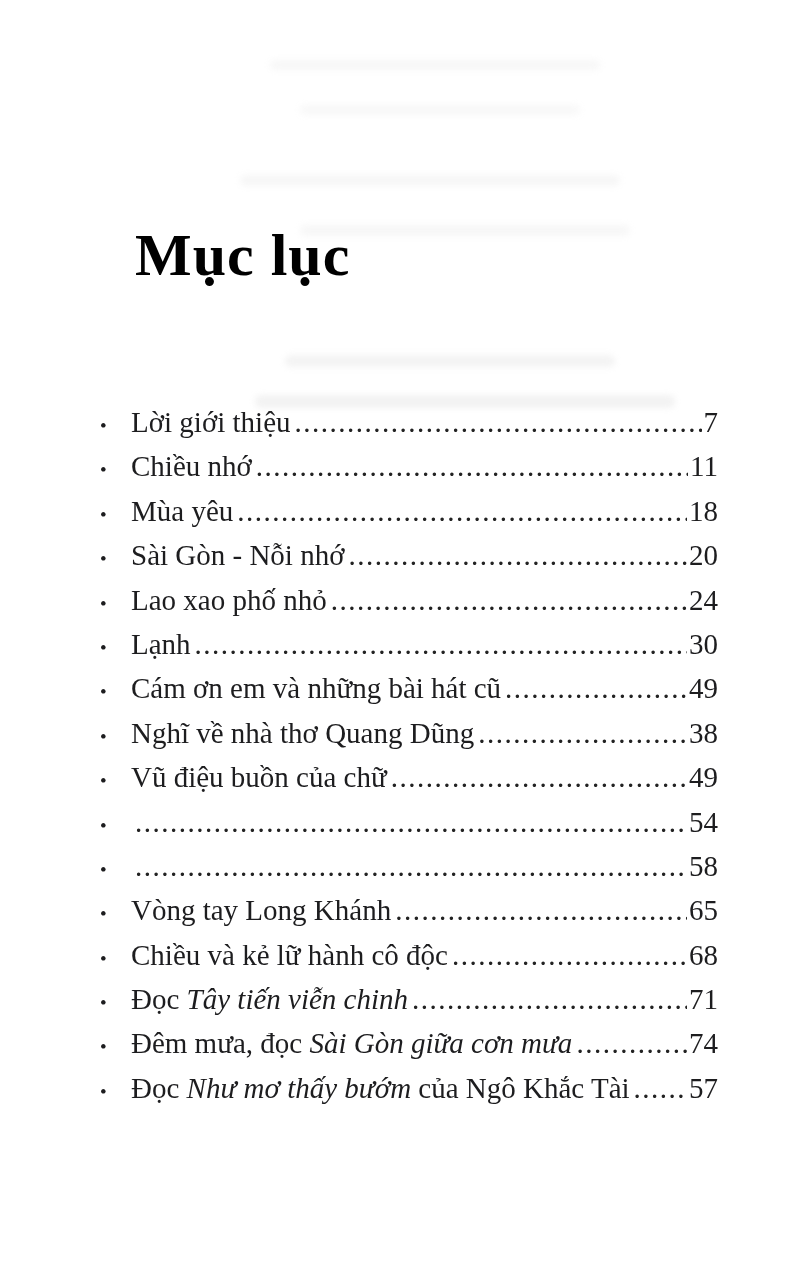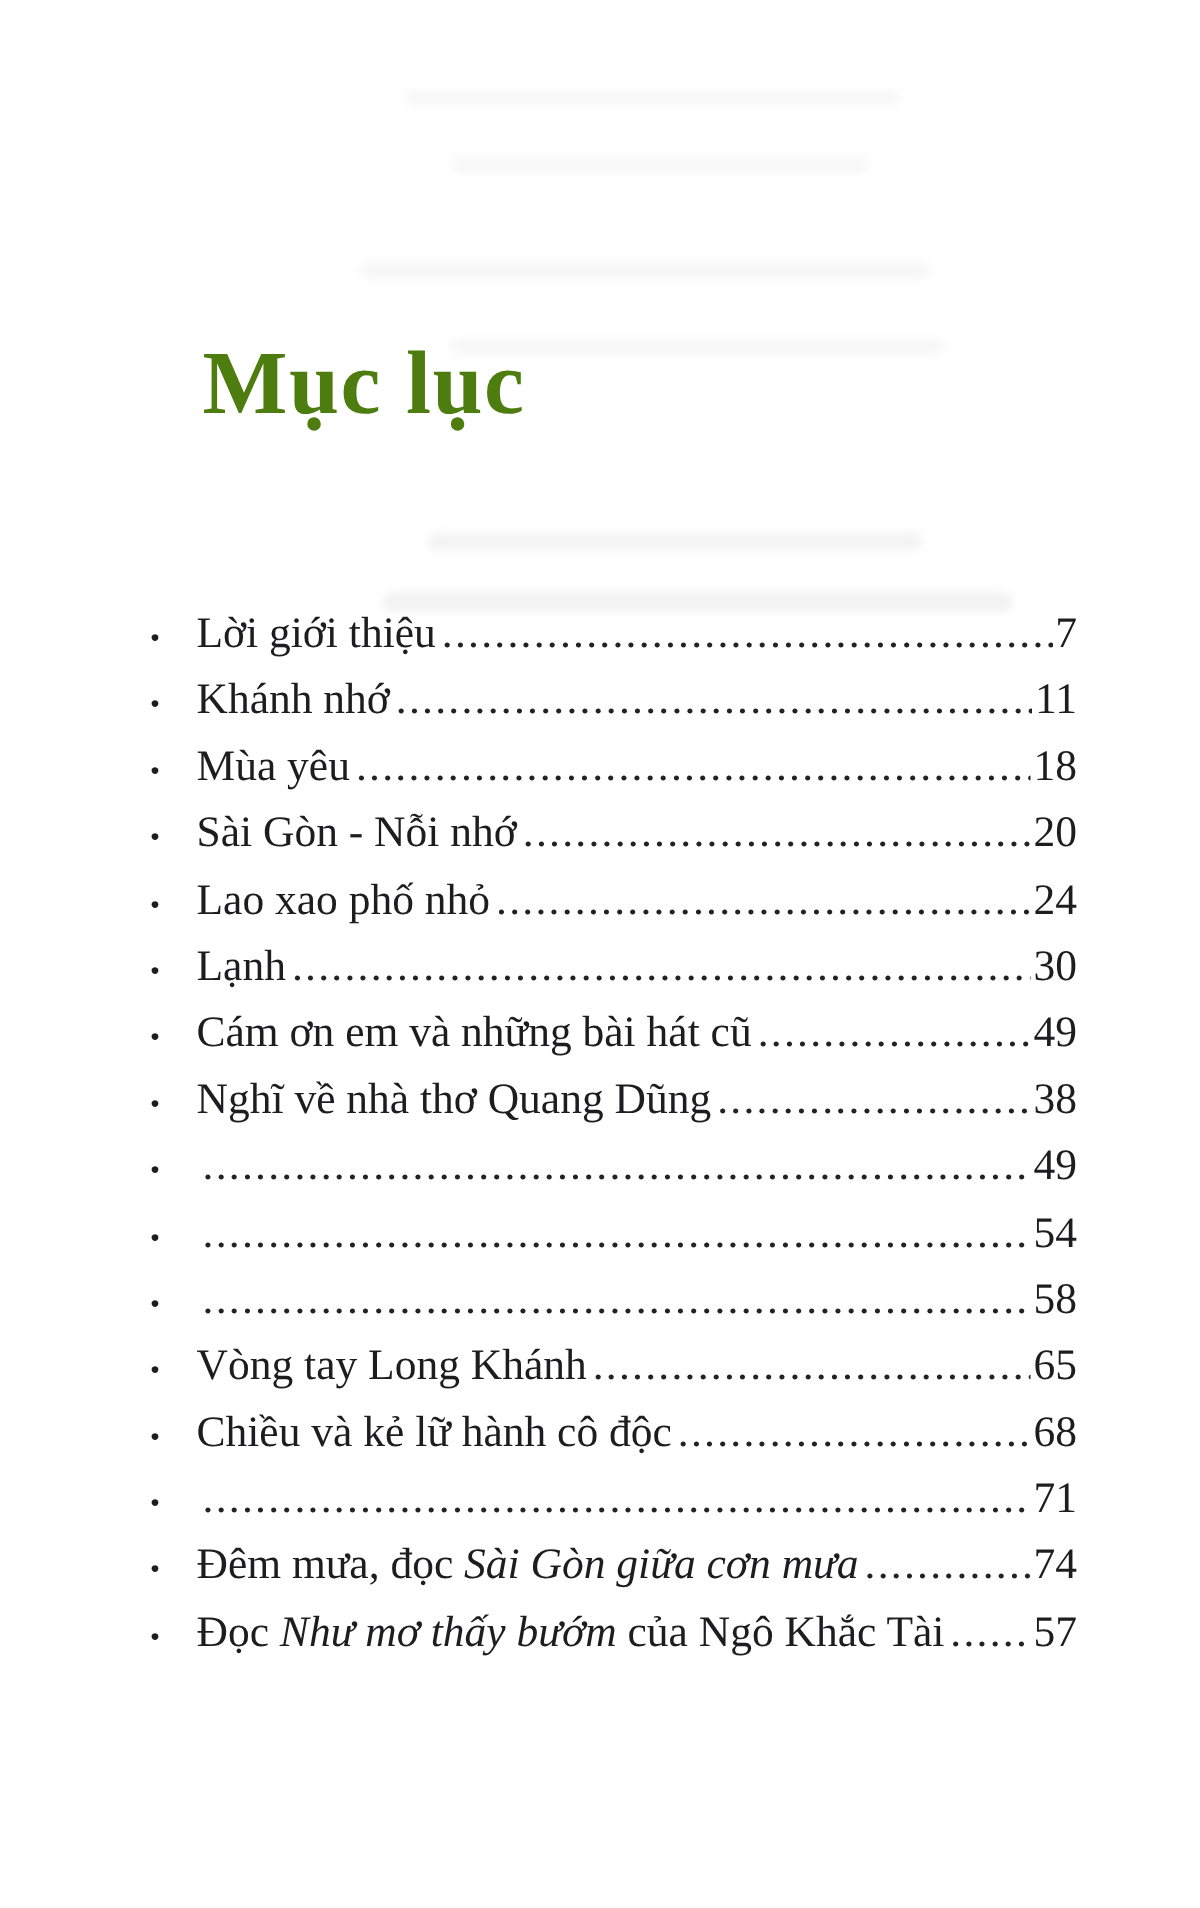--- a/index.html
+++ b/index.html
@@ -32,21 +32,21 @@
     width: 800px;
     height: 1272px;
     padding: 222px 82px 0 100px;
   }
   h1.title {
     margin-left: 35px;
     font-size: 60px;
     line-height: 1.1;
     font-weight: 700;
     letter-spacing: 1px;
-    color: #4d7c0f;
+    color: #000000;
   }
   ul.toc {
     list-style: none;
     margin-top: 118px;
   }
   li.toc-row {
     display: flex;
     align-items: baseline;
     height: 44.4px;
     font-size: 29px;
@@ -86,21 +86,21 @@
   <ul class="toc">
   <li class="toc-row">
     <span class="bullet">•</span>
     <span class="entry-title"><span>Lời giới thiệu</span></span>
     <span class="leader">..........................................................................................</span>
     <span class="pagenum">7</span>
   </li>
 
   <li class="toc-row">
     <span class="bullet">•</span>
-    <span class="entry-title"><span>Khánh nhớ</span></span>
+    <span class="entry-title"><span>Chiều nhớ</span></span>
     <span class="leader">..........................................................................................</span>
     <span class="pagenum">11</span>
   </li>
 
   <li class="toc-row">
     <span class="bullet">•</span>
     <span class="entry-title"><span>Mùa yêu</span></span>
     <span class="leader">..........................................................................................</span>
     <span class="pagenum">18</span>
   </li>
@@ -135,20 +135,21 @@
 
   <li class="toc-row">
     <span class="bullet">•</span>
     <span class="entry-title"><span>Nghĩ về nhà thơ Quang Dũng</span></span>
     <span class="leader">..........................................................................................</span>
     <span class="pagenum">38</span>
   </li>
 
   <li class="toc-row">
     <span class="bullet">•</span>
+    <span class="entry-title"><span>Vũ điệu buồn của chữ</span></span>
     <span class="leader">..........................................................................................</span>
     <span class="pagenum">49</span>
   </li>
 
   <li class="toc-row">
     <span class="bullet">•</span>
     <span class="leader">..........................................................................................</span>
     <span class="pagenum">54</span>
   </li>
 
@@ -167,20 +168,21 @@
 
   <li class="toc-row">
     <span class="bullet">•</span>
     <span class="entry-title"><span>Chiều và kẻ lữ hành cô độc</span></span>
     <span class="leader">..........................................................................................</span>
     <span class="pagenum">68</span>
   </li>
 
   <li class="toc-row">
     <span class="bullet">•</span>
+    <span class="entry-title"><span>Đọc </span><i>Tây tiến viễn chinh</i></span>
     <span class="leader">..........................................................................................</span>
     <span class="pagenum">71</span>
   </li>
 
   <li class="toc-row">
     <span class="bullet">•</span>
     <span class="entry-title"><span>Đêm mưa, đọc </span><i>Sài Gòn giữa cơn mưa</i></span>
     <span class="leader">..........................................................................................</span>
     <span class="pagenum">74</span>
   </li>

